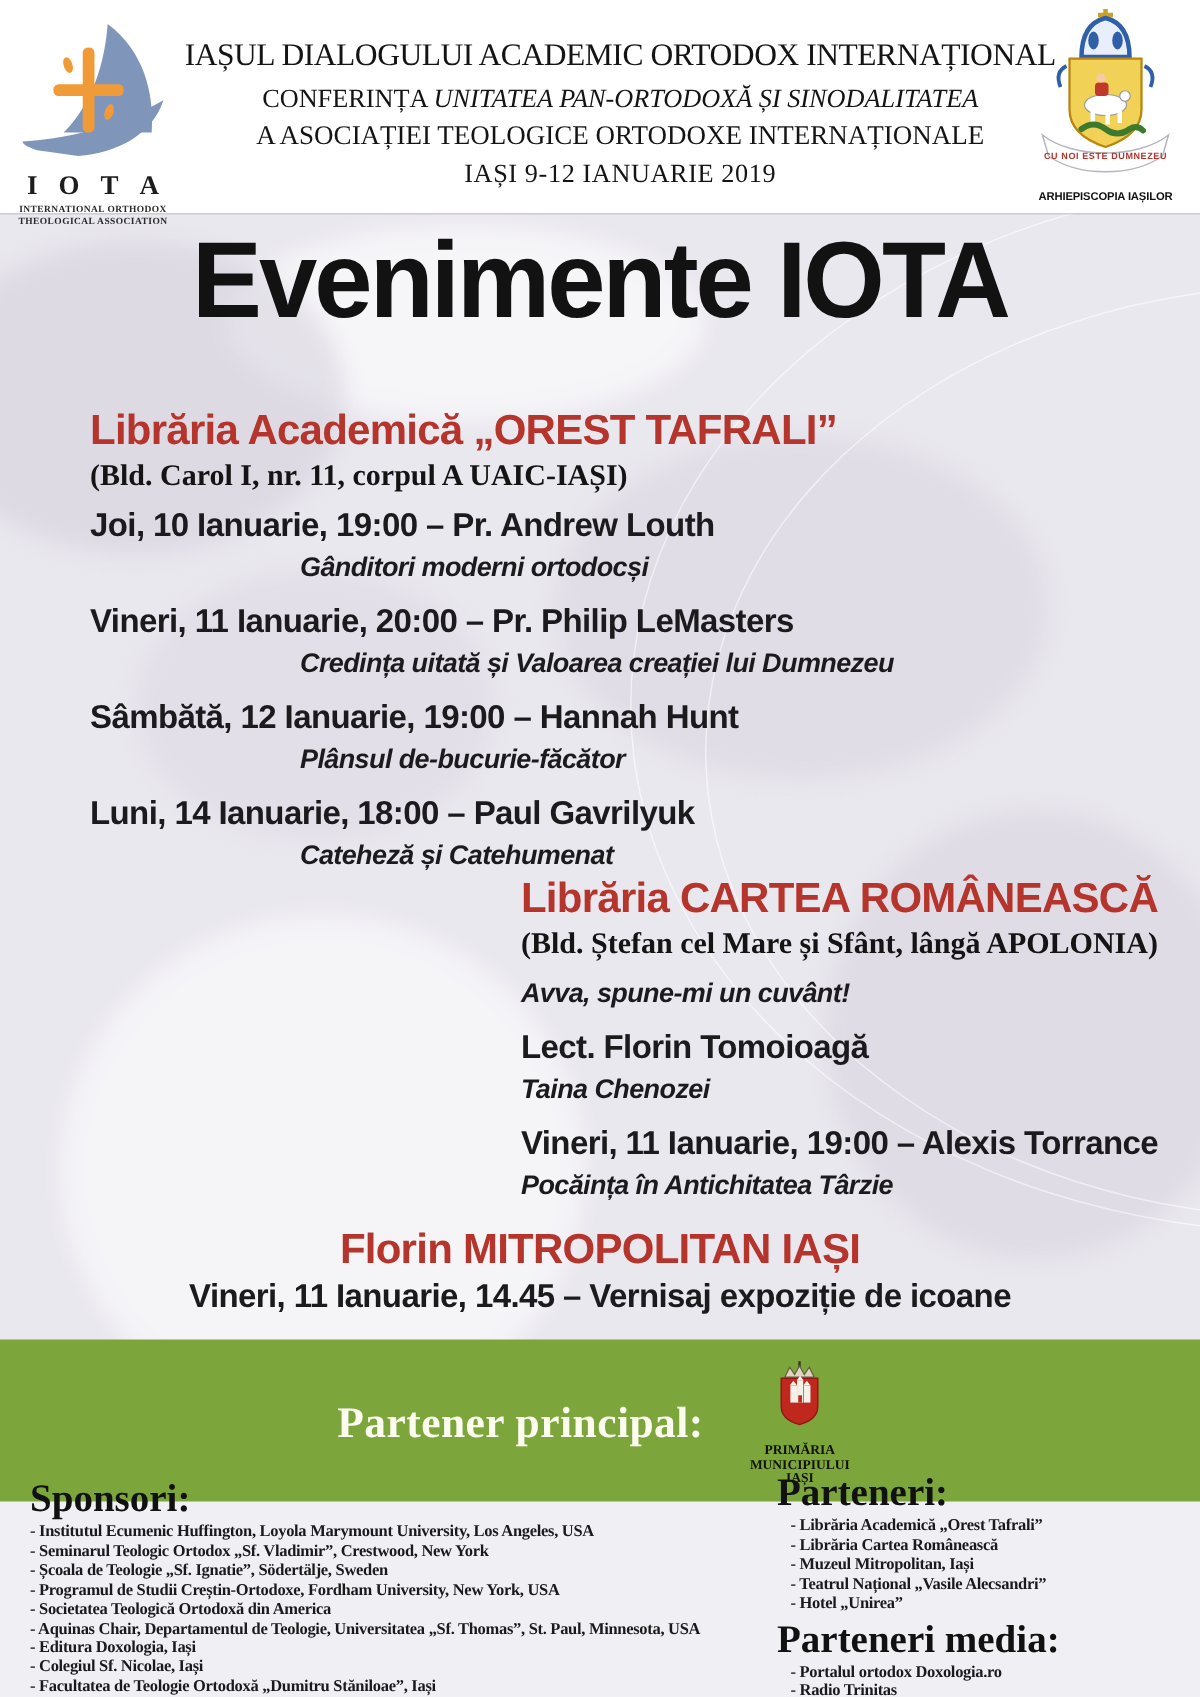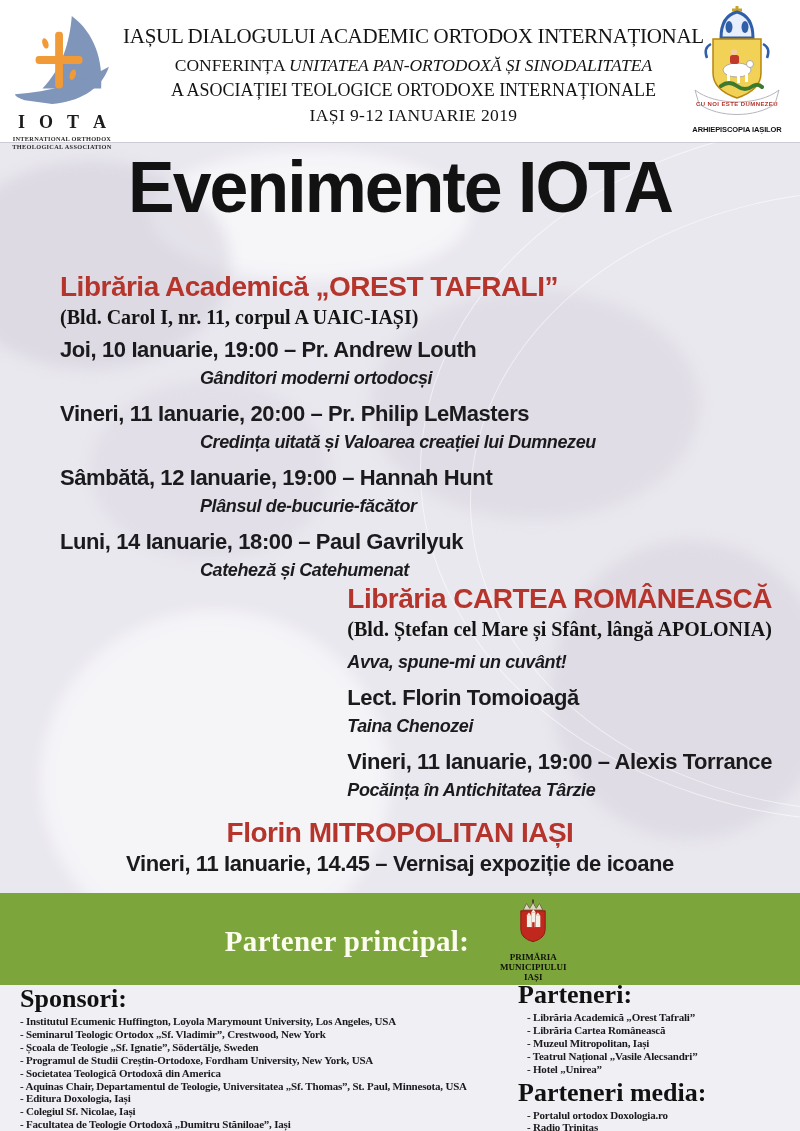--- a/index.html
+++ b/index.html
@@ -55,21 +55,21 @@
   .event-line{font-size:22px;font-weight:700;letter-spacing:-.4px;line-height:28px;color:#1b1b1d;white-space:nowrap;}
   .event-title{font-size:18px;font-weight:700;font-style:italic;letter-spacing:-.4px;line-height:28px;
                color:#1b1b1d;white-space:nowrap;}
   .venue1{position:absolute;left:60px;top:236px;margin-top:36px;}
   .venue1 .event-title{margin-left:140px;}
   .venue2{position:absolute;right:28px;top:584px;text-align:left;}
   .venue3{position:absolute;left:0;top:818px;width:800px;text-align:center;}
   .venue3 .event-line{margin-top:2px;}
 
   
-  .partner-banner{position:absolute;left:0;top:893px;width:800px;height:92px;
+  .partner-banner{position:absolute;left:0;top:893px;width:800px;height:108px;
                   background:var(--banner-green,#7ca63c);z-index:6;
                   display:flex;align-items:center;justify-content:center;gap:22px;}
   .partner-label{font-family:"Liberation Serif",serif;font-weight:700;font-size:29px;
                  color:#fcfcef;letter-spacing:.3px;margin-top:4px;}
   .primaria{width:84px;text-align:center;margin-top:2px;}
   .primaria-caption{font-family:"Liberation Serif",serif;font-weight:700;font-size:9px;
                     line-height:9.8px;color:#121208;}
 
   
   .foot-col{z-index:7;position:absolute;font-family:"Liberation Serif",serif;color:#1a1a1c;}

